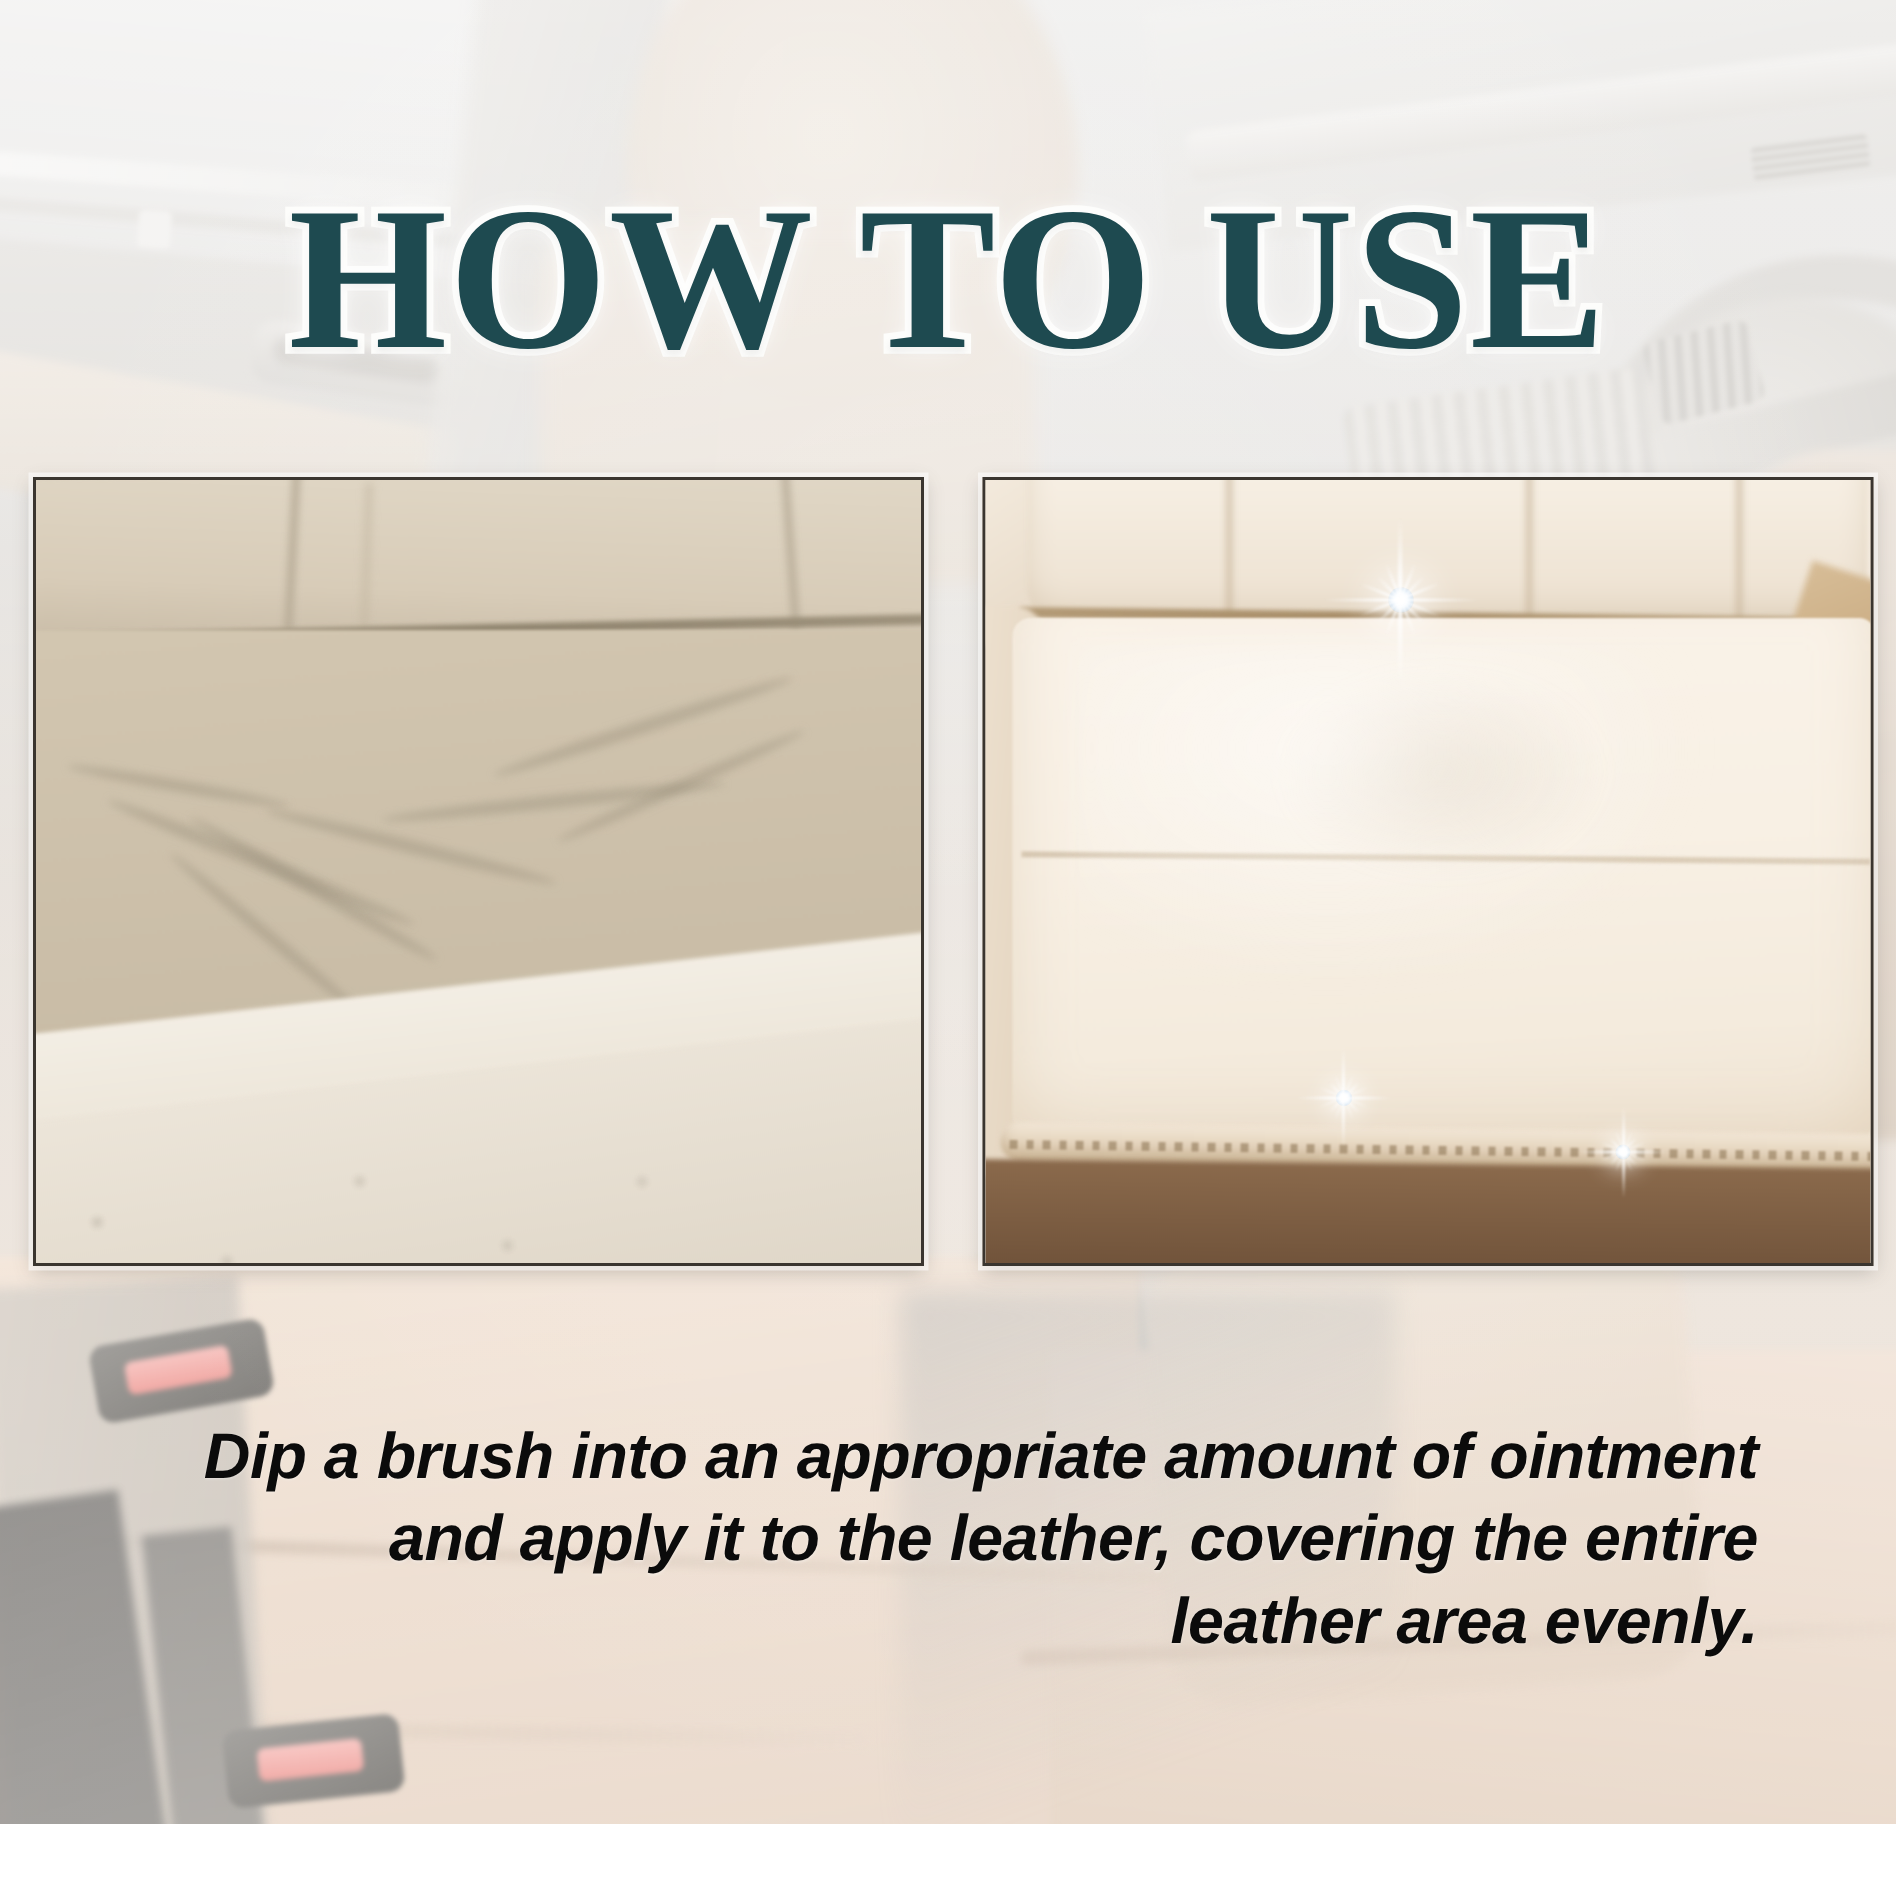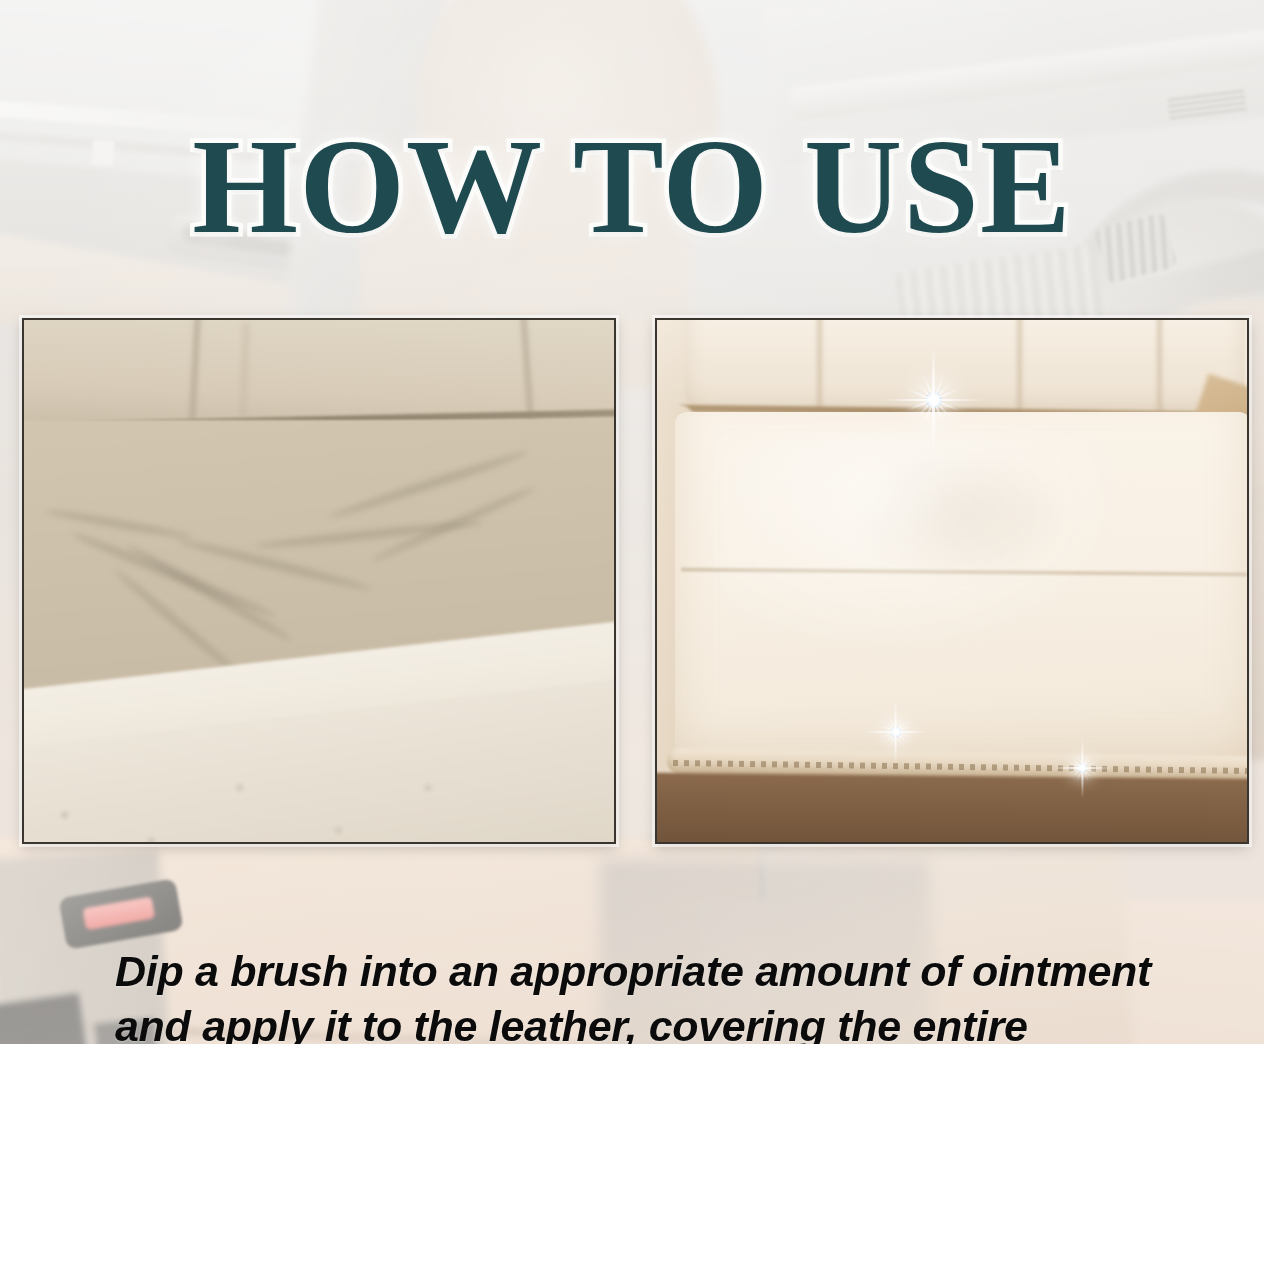--- a/index.html
+++ b/index.html
@@ -1,21 +1,21 @@
 <!DOCTYPE html>
 <html><head>
 <meta charset="utf-8">
 <style>
   html,body{margin:0;padding:0;background:#fff;}
   body{font-family:"Liberation Sans", sans-serif;}
 
   #poster{
     position:relative;
     width:1264px;
-    height:1044px;
+    height:1216px;
     overflow:hidden;
     background:#cfcac4;
   }
 
   
   .bg{position:absolute;inset:0;overflow:hidden;}
 
   
   .bg-base{
     position:absolute;inset:0;
@@ -400,21 +400,21 @@
   .spark .ray{
     position:absolute;left:50%;top:50%;
     background:linear-gradient(90deg,rgba(255,255,255,0),#ffffff 48%,rgba(255,255,255,0));
     transform-origin:50% 50%;
     filter:blur(.6px);
   }
 
   
   .caption{
     position:absolute;left:0;right:0;top:944px;
-    text-align:left;
+    text-align:right;
     font-family:"Liberation Sans","DejaVu Sans",sans-serif;
     font-style:italic;font-weight:700;
     font-size:43px;
     line-height:55px;
     letter-spacing:-.3px;
     color:#0b0b0b;
     text-shadow:0 1px 2px rgba(255,255,255,.35);
     padding:0 92px;
     user-select:none;
     margin-left:23px;

